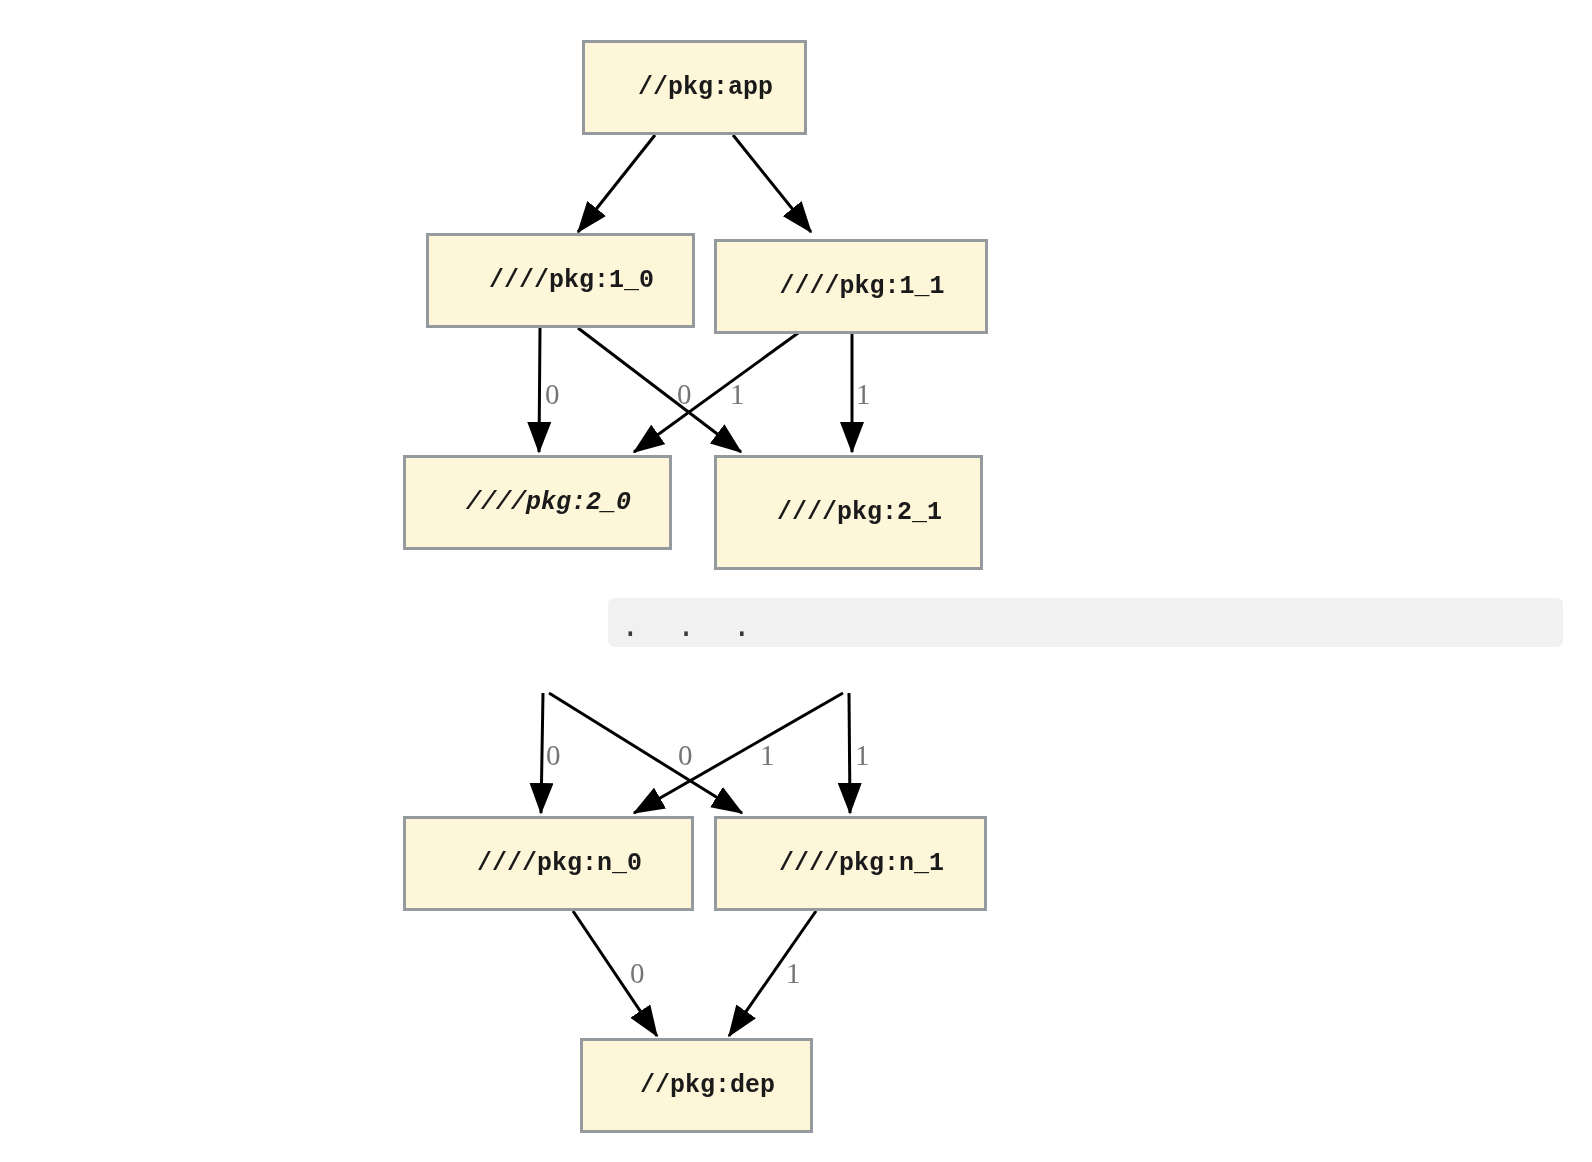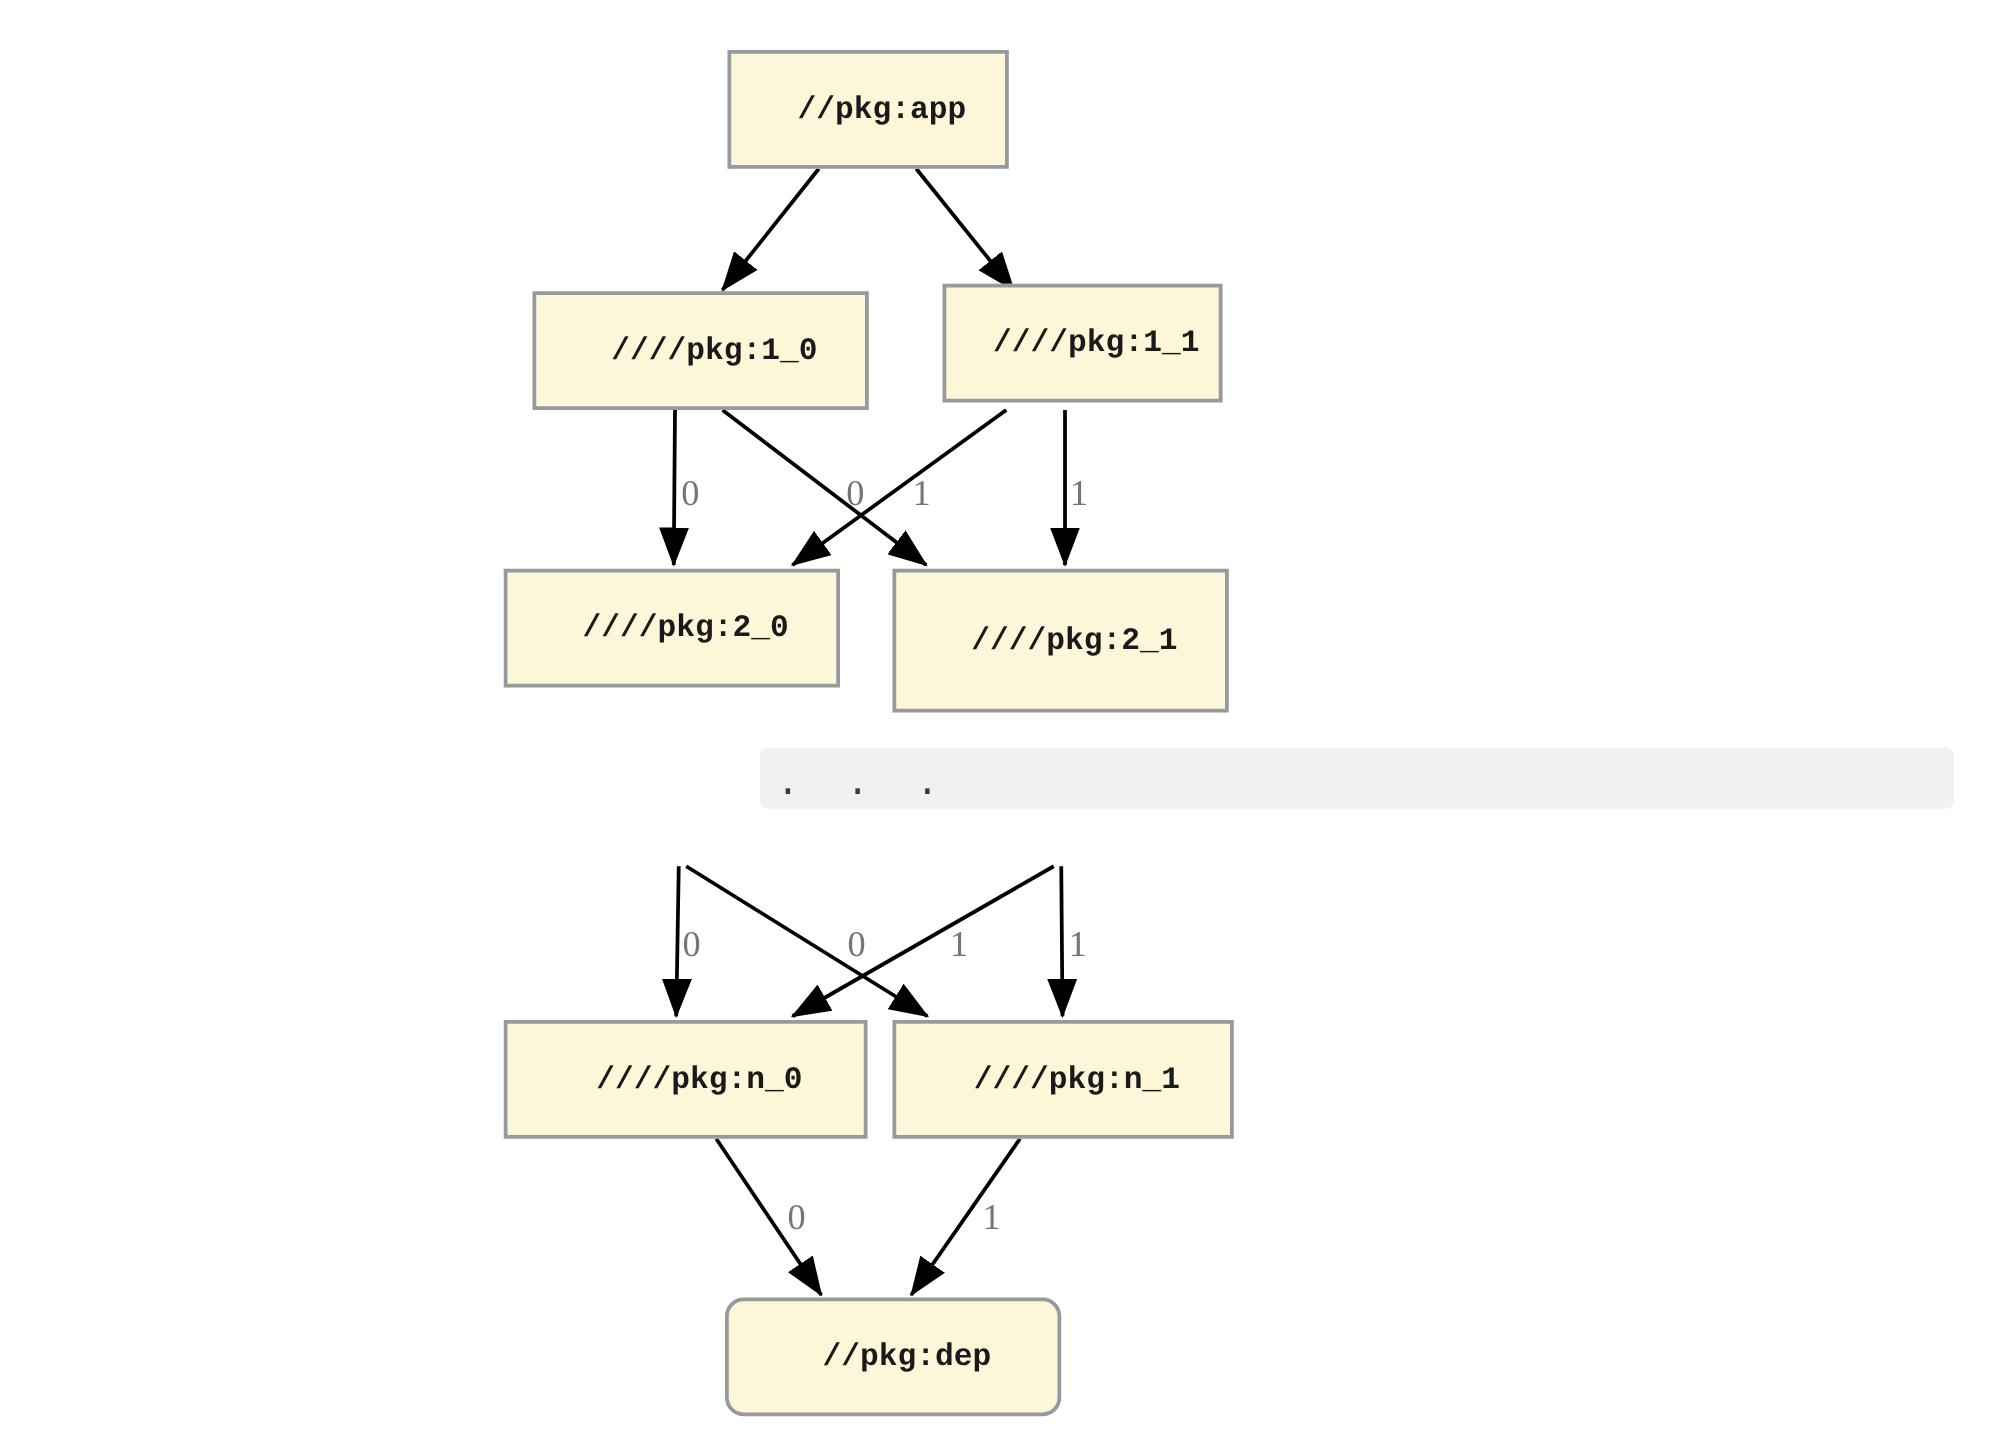--- a/index.html
+++ b/index.html
@@ -117,41 +117,41 @@
   </svg>
 
   <div class="node" style="left:582px; top:40px; width:225px; height:95px;">
     <span class="node-label">//pkg:app</span>
   </div>
 
   <div class="node" style="left:426px; top:233px; width:269px; height:95px;">
     <span class="node-label">////pkg:1_0</span>
   </div>
 
-  <div class="node" style="left:714px; top:227px; width:224px; height:95px;margin-left:40px;">
+  <div class="node" style="left:714px; top:239px; width:274px; height:95px;">
     <span class="node-label">////pkg:1_1</span>
   </div>
 
-  <div class="node" style="left:403px; top:455px; width:269px; height:95px;">
+  <div class="node" style="left:403px; top:455px; width:269px; height:95px;font-style:italic;">
     <span class="node-label">////pkg:2_0</span>
   </div>
 
   <div class="node" style="left:714px; top:455px; width:269px; height:115px;">
     <span class="node-label">////pkg:2_1</span>
   </div>
 
   <div class="ellipsis-band">
     <span class="ellipsis-text">.  .  .</span>
   </div>
 
   <div class="node" style="left:403px; top:816px; width:291px; height:95px;">
     <span class="node-label">////pkg:n_0</span>
   </div>
 
   <div class="node" style="left:714px; top:816px; width:273px; height:95px;">
     <span class="node-label">////pkg:n_1</span>
   </div>
 
-  <div class="node" style="left:580px; top:1038px; width:269px; height:95px;border-radius:15px;">
+  <div class="node" style="left:580px; top:1038px; width:233px; height:95px;">
     <span class="node-label">//pkg:dep</span>
   </div>
 
 </div>
 
 </body></html>

